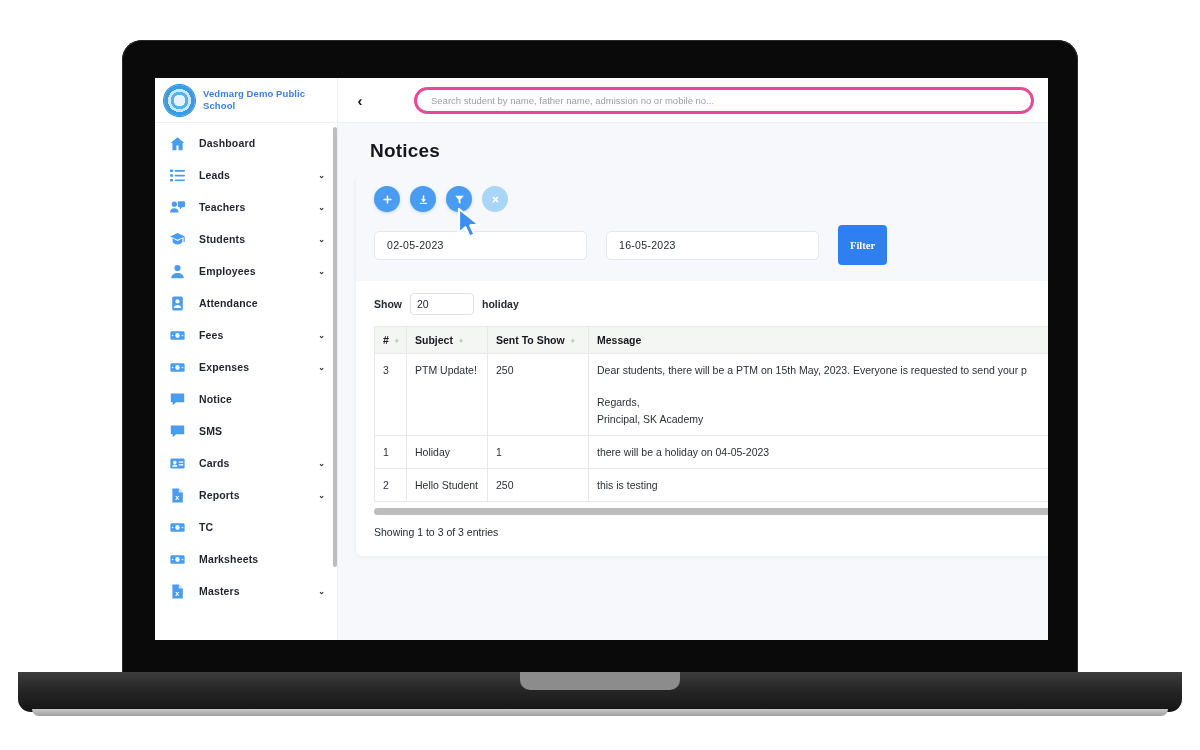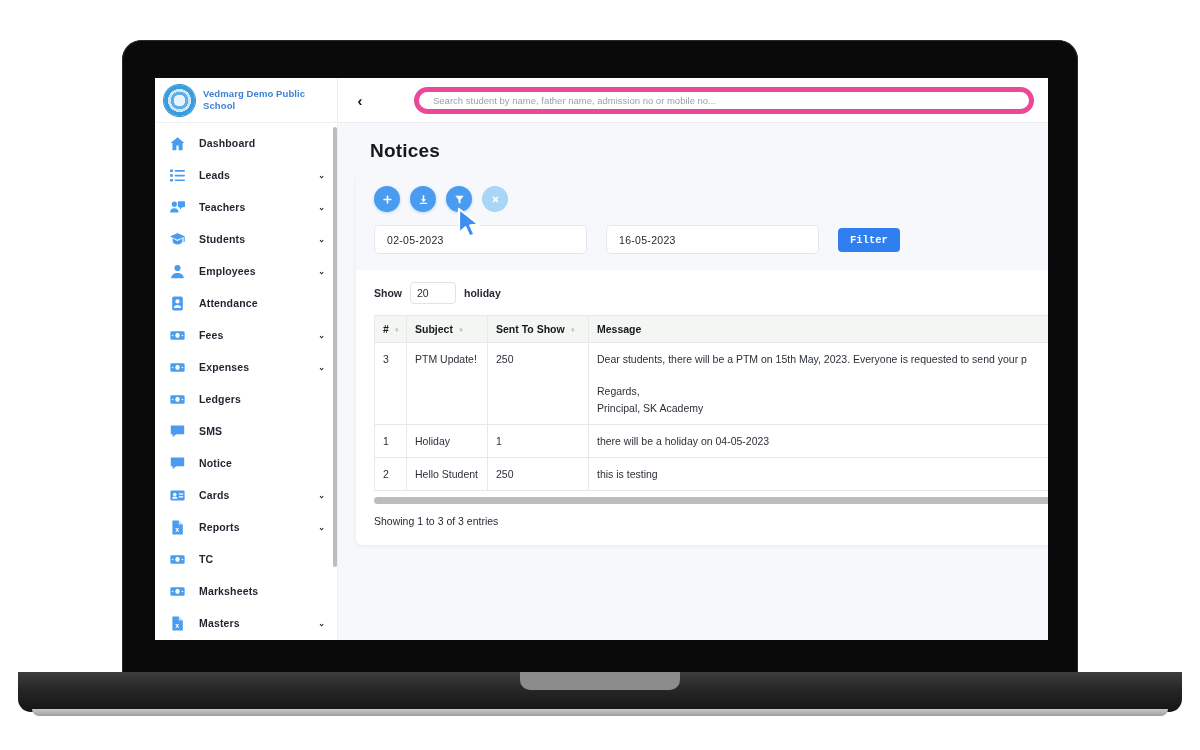--- a/index.html
+++ b/index.html
@@ -113,21 +113,21 @@
     flex: 0 0 45px;
   }
   #collapse-btn {
     width: 20px; height: 20px; flex: 0 0 20px;
     display: flex; align-items: center; justify-content: center;
     font-size: 15px; font-weight: bold; color: #16181d; cursor: pointer;
     margin-right: 44px;
   }
   #search-input {
     flex: 1 1 auto; height: 27px;
-    border: 5px solid #ec4899; border-radius: 14px;
+    border: 3px solid #ec4899; border-radius: 14px;
     padding: 0 14px; font-size: 9.5px; color: #2b3038;
     font-family: "Liberation Sans", sans-serif;
     outline: none; background: #fff;
   }
   #search-input::placeholder { color: #9aa0ab; }
 
   #page-title {
     font-size: 19px; font-weight: bold; color: #16181d;
     padding: 17px 0 13px 32px; letter-spacing: .2px;
   }
@@ -160,32 +160,32 @@
   .date-field {
     width: 213px; height: 29px;
     border: 1px solid #e3e6eb; border-radius: 5px;
     background: #fff; padding: 13px 12px;
     font-size: 10.5px; color: #252a33; letter-spacing: .3px;
     font-family: "Liberation Sans", sans-serif;
     display: flex; align-items: center;
   }
   #filter-submit {
     background: #2f7ff0; color: #fff; border: none;
-    border-radius: 4px; height: 24px; padding: 0 12px;
+    border-radius: 4px; height: 40px; padding: 0 12px;
     font-size: 10.5px; font-weight: bold; cursor: pointer;
-    font-family: Liberation Mono, monospace;
+    font-family: Liberation Serif, serif;
   }
 
   
   #length-row {
     display: flex; align-items: center; gap: 8px;
     padding: 12px 0 11px 18px; font-size: 10.5px; color: #252a33;
   }
   #length-select {
-    width: 46px; height: 22px;
+    width: 64px; height: 22px;
     border: 1px solid #dfe2e7; border-radius: 4px;
     background: #fff; padding: 0 6px;
     font-size: 10.5px; color: #252a33;
     font-family: "Liberation Sans", sans-serif;
     display: flex; align-items: center;
   }
   #length-row .lbl { font-weight: bold; }
 
   
   #table-wrap { padding: 0 0 0 18px; }
@@ -330,43 +330,32 @@
                   <circle cx="2.6" cy="7.5" r=".8" fill="#fff"></circle>
                   <circle cx="12.4" cy="7.5" r=".8" fill="#fff"></circle>
                 </svg>
               </span>
               <span class="nav-label">Expenses</span>
               <span class="nav-caret">⌄</span>
             </div>
             <div class="nav-item">
               <span class="nav-icon">
                 <svg viewBox="0 0 15 15">
-                  <rect x="0.4" y="3.2" width="14.2" height="8.6" rx="1.3"></rect>
-                  <ellipse cx="7.5" cy="7.5" rx="2.2" ry="2.4" fill="#fff"></ellipse>
-                  <circle cx="2.6" cy="7.5" r=".8" fill="#fff"></circle>
-                  <circle cx="12.4" cy="7.5" r=".8" fill="#fff"></circle>
-                </svg>
-              </span>
-              <span class="nav-label">Ledgers</span>
-            </div>
-            <div class="nav-item">
-              <span class="nav-icon">
-                <svg viewBox="0 0 15 15">
                   <path d="M0.8 1.6h13.4v8.6H6.1l-3.4 3v-3H0.8z"></path>
                 </svg>
               </span>
+              <span class="nav-label">Notice</span>
+            </div>
+            <div class="nav-item">
+              <span class="nav-icon">
+                <svg viewBox="0 0 15 15">
+                  <path d="M0.8 1.6h13.4v8.6H6.1l-3.4 3v-3H0.8z"></path>
+                </svg>
+              </span>
               <span class="nav-label">SMS</span>
-            </div>
-            <div class="nav-item">
-              <span class="nav-icon">
-                <svg viewBox="0 0 15 15">
-                  <path d="M0.8 1.6h13.4v8.6H6.1l-3.4 3v-3H0.8z"></path>
-                </svg>
-              </span>
-              <span class="nav-label">Notice</span>
             </div>
             <div class="nav-item">
               <span class="nav-icon">
                 <svg viewBox="0 0 15 15">
                   <rect x="0.4" y="2.4" width="14.2" height="10.2" rx="1.4"></rect>
                   <circle cx="4.8" cy="6.6" r="1.8" fill="#fff"></circle>
                   <path d="M2.2 10.8c0-1.4 1.2-2.2 2.6-2.2s2.6.8 2.6 2.2z" fill="#fff"></path>
                   <rect x="8.8" y="5.4" width="4.4" height="1.3" fill="#fff"></rect>
                   <rect x="8.8" y="8.2" width="4.4" height="1.3" fill="#fff"></rect>
                 </svg>

